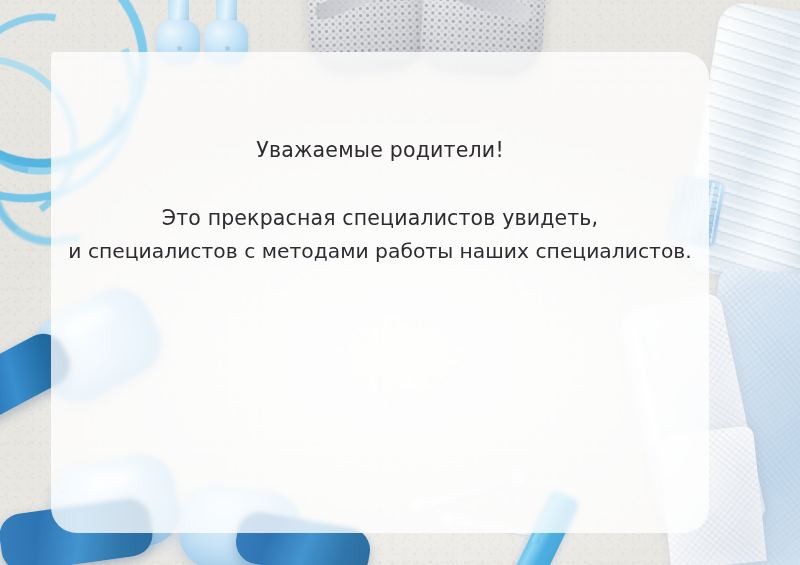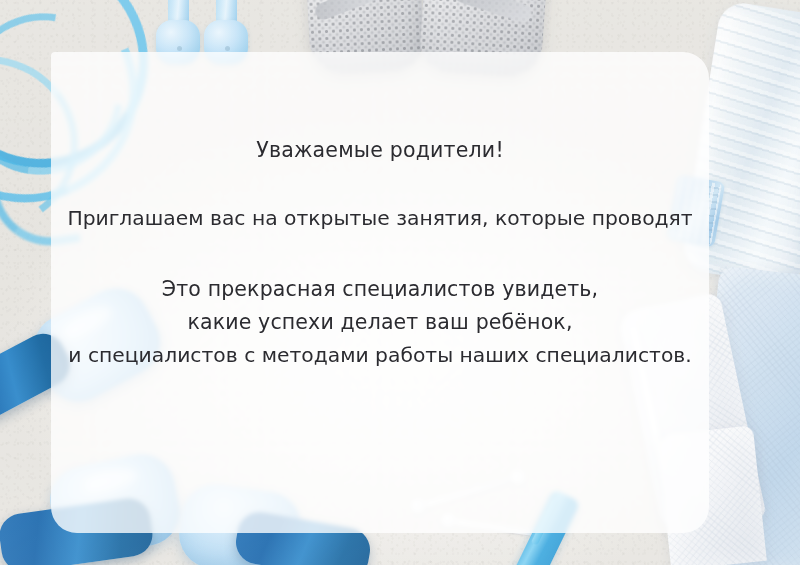--- a/index.html
+++ b/index.html
@@ -257,25 +257,23 @@
 
     <div class="photo-haze"></div>
   </div>
 
   <div class="panel">
     <div class="panel-inner">
 
       <p class="para t-heading">Уважаемые родители!</p>
 
       <div class="t-block-2">
-        <div class="line wide">Приглашаем вас на открытые занятия, которые проводят</div>
       </div>
 
       <div class="t-block-3">
         <div class="line">Это прекрасная специалистов увидеть,</div>
-        <div class="line">какие успехи делает ваш ребёнок,</div>
         <div class="line wide">и специалистов с методами работы наших специалистов.</div>
       </div>
 
     </div>
   </div>
 
 </div>
 
 </body></html>

